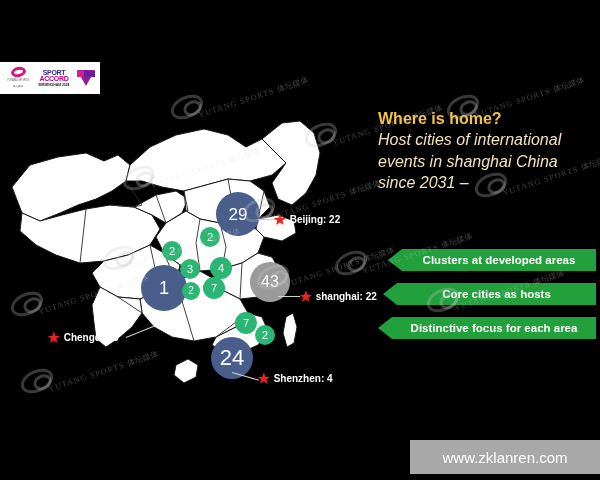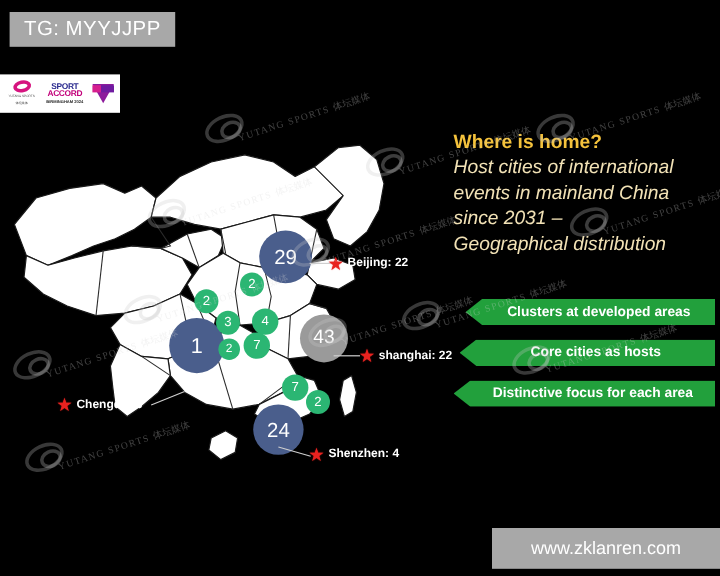--- a/index.html
+++ b/index.html
@@ -232,21 +232,21 @@
         <path d="M118,202 L142,218"></path>
         <path d="M272,162 L258,158"></path>
       </g>
     </svg>
   </div>
 
   <div id="bubble-layer">
       <div class="bubble" style="left: 216px; top: 192px; width: 44px; height: 44px; font-size: 17px; background: rgb(74, 94, 140);">29</div>
       <div class="bubble" style="left: 250px; top: 262px; width: 40px; height: 40px; font-size: 16px; background: rgb(154, 154, 154);">43</div>
       <div class="bubble" style="left: 141px; top: 265px; width: 46px; height: 46px; font-size: 18px; background: rgb(74, 94, 140);">1</div>
-      <div class="bubble" style="left: 211px; top: 337px; width: 42px; height: 42px; font-size: 17px; background: rgb(74, 94, 140);">24</div>
+      <div class="bubble" style="left: 211px; top: 337px; width: 42px; height: 42px; font-size: 22px; background: rgb(74, 94, 140);">24</div>
       <div class="bubble halo" style="left: 200px; top: 227px; width: 20px; height: 20px; font-size: 11px; background: rgb(43, 182, 115);">2</div>
       <div class="bubble halo" style="left: 180px; top: 259px; width: 20px; height: 20px; font-size: 11px; background: rgb(43, 182, 115);">3</div>
       <div class="bubble halo" style="left: 210px; top: 257px; width: 22px; height: 22px; font-size: 11px; background: rgb(43, 182, 115);">4</div>
       <div class="bubble halo" style="left: 203px; top: 277px; width: 22px; height: 22px; font-size: 11px; background: rgb(43, 182, 115);">7</div>
       <div class="bubble halo" style="left: 182px; top: 282px; width: 18px; height: 18px; font-size: 10px; background: rgb(43, 182, 115);">2</div>
       <div class="bubble halo" style="left: 162px; top: 241px; width: 20px; height: 20px; font-size: 11px; background: rgb(43, 182, 115);">2</div>
       <div class="bubble halo" style="left: 235px; top: 312px; width: 22px; height: 22px; font-size: 11px; background: rgb(43, 182, 115);">7</div>
       <div class="bubble halo" style="left: 255px; top: 325px; width: 20px; height: 20px; font-size: 11px; background: rgb(43, 182, 115);">2</div>
     </div>
 
@@ -270,23 +270,22 @@
       </div>
       <div class="city-label" style="left: 258px; top: 372px;">
         <span class="star">★</span>
         <span>Shenzhen: 4</span>
       </div>
     </div>
 
   <div id="headline">
     <span class="q">Where is home?</span>
     <span class="sub">Host cities of international</span>
-    <span class="sub">events in mainland China</span>
+    <span class="sub">events in shanghai China</span>
     <span class="sub">since 2031 –</span>
-    <span class="sub">Geographical distribution</span>
   </div>
 
   <div class="banner" id="banner1">Clusters at developed areas</div>
   <div class="banner" id="banner2">Core cities as hosts</div>
   <div class="banner" id="banner3">Distinctive focus for each area</div>
 
   <div id="logo-strip">
     <div class="logo-cell logo-a">
       <div class="logo-ring"></div>
       <div class="logo-a-txt">YUTANG SPORTS</div>
@@ -323,16 +322,15 @@
       <div class="wm" style="left: 360px; top: 248px;"><span>YUTANG SPORTS</span> <span class="cn">体坛媒体</span></div>
       <div class="wm-swirl" style="left: 334px; top: 252px;"></div>
       <div class="wm" style="left: 452px; top: 285px;"><span>YUTANG SPORTS</span> <span class="cn">体坛媒体</span></div>
       <div class="wm-swirl" style="left: 426px; top: 289px;"></div>
       <div class="wm" style="left: 196px; top: 92px;"><span>YUTANG SPORTS</span> <span class="cn">体坛媒体</span></div>
       <div class="wm-swirl" style="left: 170px; top: 96px;"></div>
       <div class="wm" style="left: 330px; top: 120px;"><span>YUTANG SPORTS</span> <span class="cn">体坛媒体</span></div>
       <div class="wm-swirl" style="left: 304px; top: 124px;"></div>
     </div>
 
-  <div id="tg-band">TG: MYYJJPP</div>
   <div id="bottom-bar">www.zklanren.com</div>
 
 </div>
 
 </body></html>

